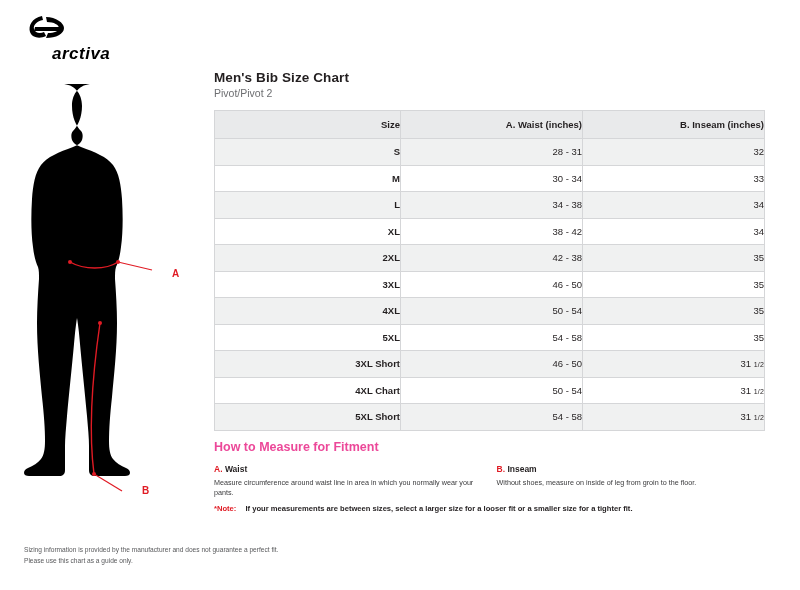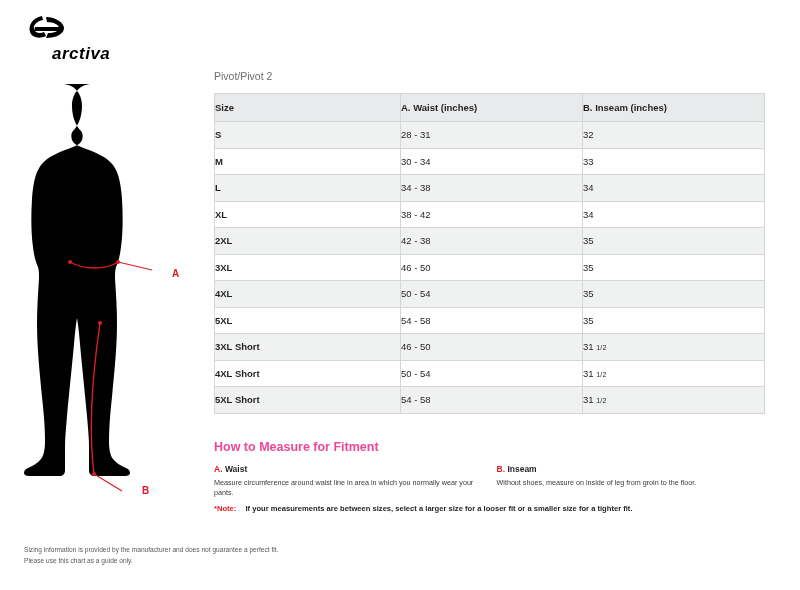--- a/index.html
+++ b/index.html
@@ -60,21 +60,21 @@
 
   table.size-table {
     border-collapse: collapse;
     width: 550px;
     table-layout: fixed;
   }
   table.size-table th,
   table.size-table td {
     border: 1px solid #d5d6d8;
     height: 25.5px;
-    text-align: left;
+    text-align: right;
     vertical-align: middle;
     font-size: 9.5px;
     color: #231f20;
     padding: 0;
   }
   table.size-table th {
     background: #e9eaeb;
     font-weight: bold;
     font-size: 9.5px;
     height: 27px;
@@ -205,20 +205,21 @@
       <path d="M78 245 C70 300 66 350 72 396" stroke="#e01b24" stroke-width="1.4" fill="none"></path>
       <path d="M72 396 L100 413" stroke="#e01b24" stroke-width="1.2" fill="none"></path>
       <circle cx="78" cy="245" r="2" fill="#e01b24"></circle>
       <circle cx="72" cy="396" r="2" fill="#e01b24"></circle>
     </svg>
     <span class="anno" style="left: 150px; top: 190px;">A</span>
     <span class="anno" style="left: 120px; top: 407px;">B</span>
   </div>
 
   <div class="chart-block">
+    <h1 class="chart-title">Men's Bib Size Chart</h1>
     <div class="chart-subtitle">Pivot/Pivot 2</div>
 
     <table class="size-table">
       <colgroup>
           <col class="c1">
           <col class="c2">
           <col class="c3">
         </colgroup>
       <thead>
         <tr>
@@ -267,21 +268,21 @@
           <td class="size-cell">5XL</td>
           <td>54 - 58</td>
           <td><span>35</span><span class="frac"></span></td>
         </tr>
         <tr class="shade">
           <td class="size-cell">3XL Short</td>
           <td>46 - 50</td>
           <td><span>31 </span><span class="frac">1/2</span></td>
         </tr>
         <tr>
-          <td class="size-cell">4XL Short</td>
+          <td class="size-cell">4XL Chart</td>
           <td>50 - 54</td>
           <td><span>31 </span><span class="frac">1/2</span></td>
         </tr>
         <tr class="shade">
           <td class="size-cell">5XL Short</td>
           <td>54 - 58</td>
           <td><span>31 </span><span class="frac">1/2</span></td>
         </tr>
       </tbody>
     </table>

